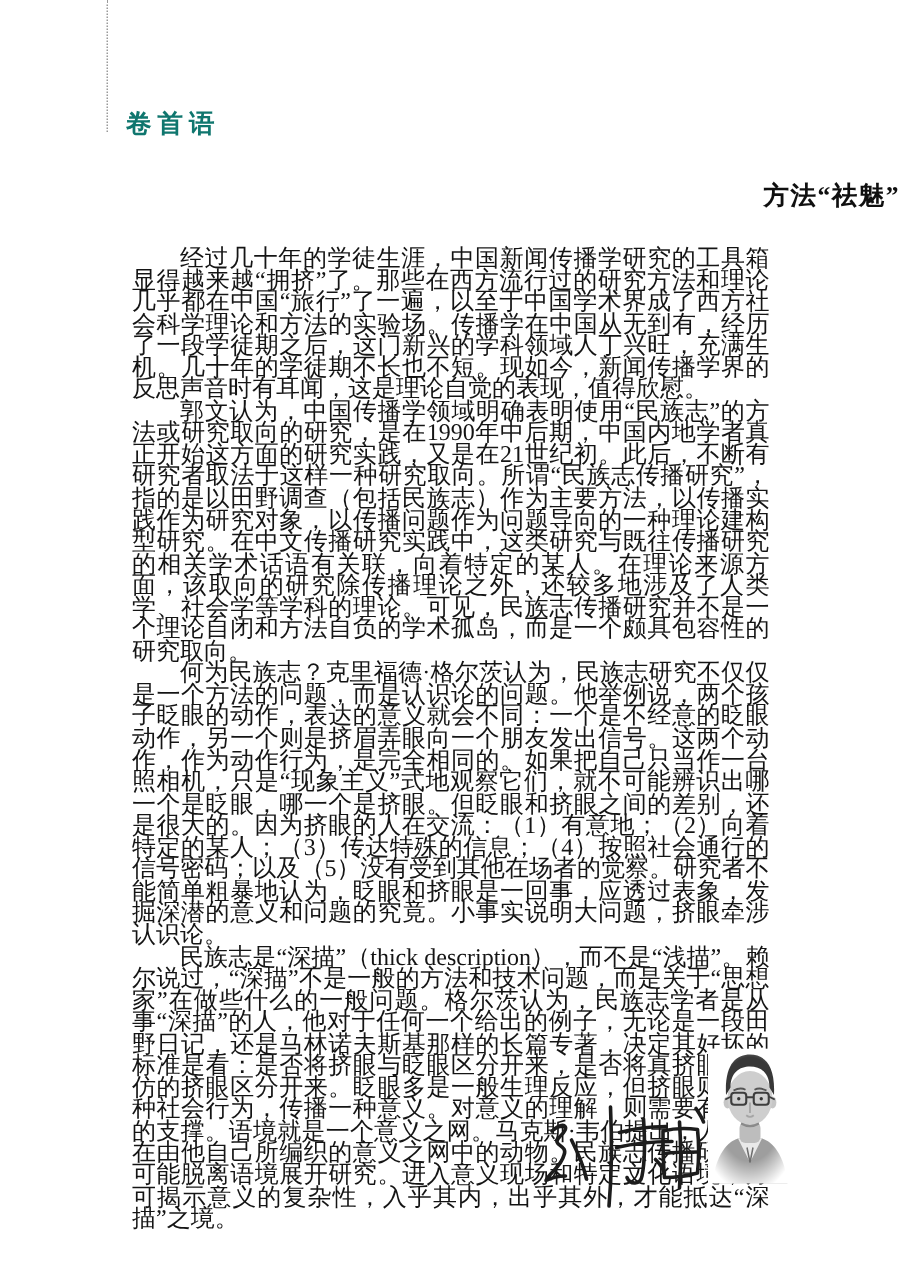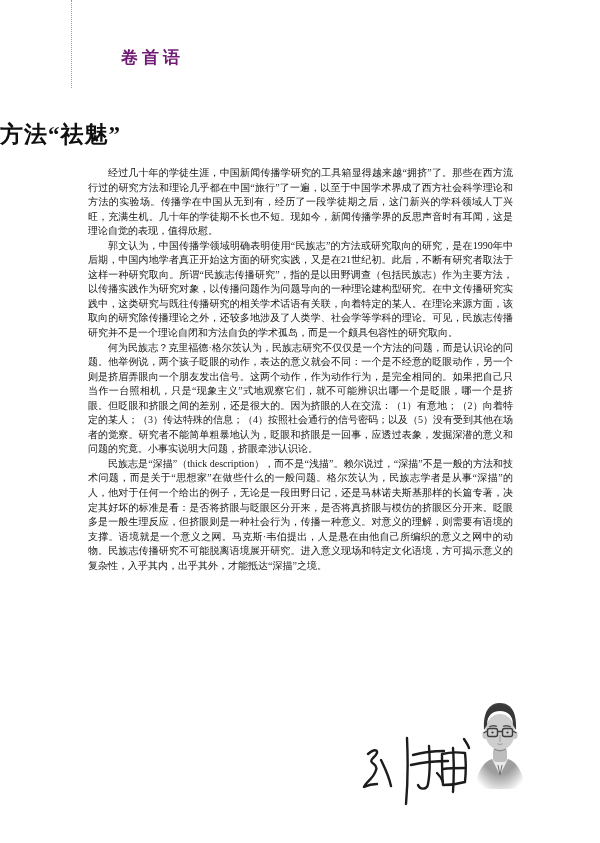--- a/index.html
+++ b/index.html
@@ -16,43 +16,42 @@
     background: #ffffff;
   }
   .margin-dotted-line {
     position: absolute;
     left: 71px; top: 0;
     height: 88px; width: 0;
     border-left: 1.5px dotted #9a9a9a;
   }
   .section-label {
     position: absolute;
-    left: 84px; top: 46px;
+    left: 84px; top: 71px;
     font-size: 17px;
     font-weight: bold;
     letter-spacing: 4px;
-    color: #701a75;
-    margin-left: 37px;
+    color: #0f766e;
   }
   .page-title {
     position: absolute;
     left: 0; top: 119px;
     width: 600px;
     margin: 0;
-    text-align: left;
-    font-size: 23px;
+    text-align: right;
+    font-size: 17px;
     font-weight: bold;
     letter-spacing: 1px;
     color: #0f0f0f;
   }
   .article-body {
     position: absolute;
     left: 88px; top: 166px;
     width: 425px;
-    font-size: 10px;
+    font-size: 16px;
     line-height: 14.55px;
     text-align: justify;
     text-justify: inter-character;
     word-break: break-all;
     color: #141414;
   }
   .article-body p {
     margin: 0;
     text-indent: 2em;
   }

